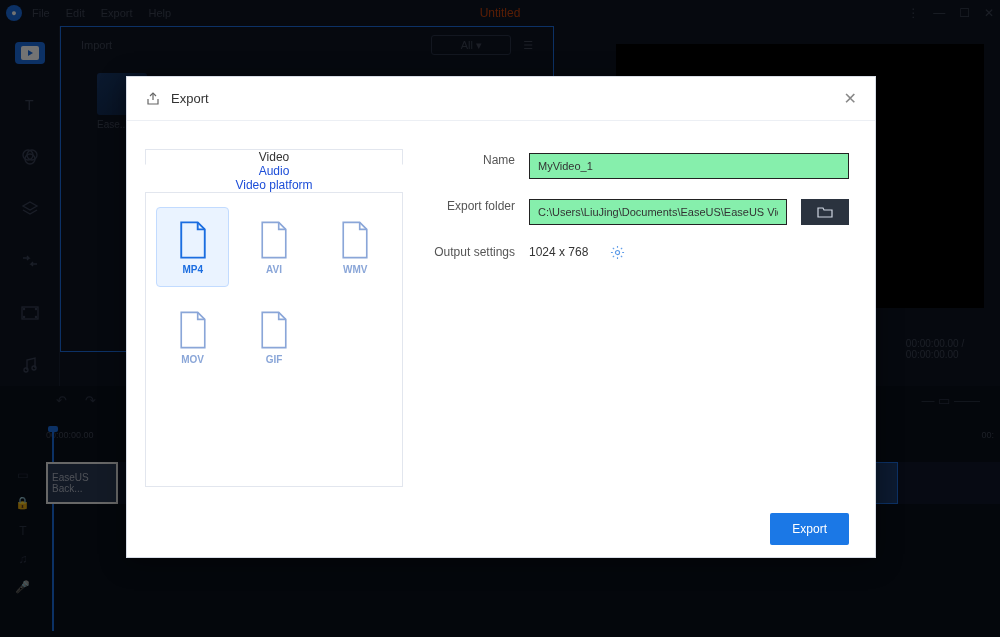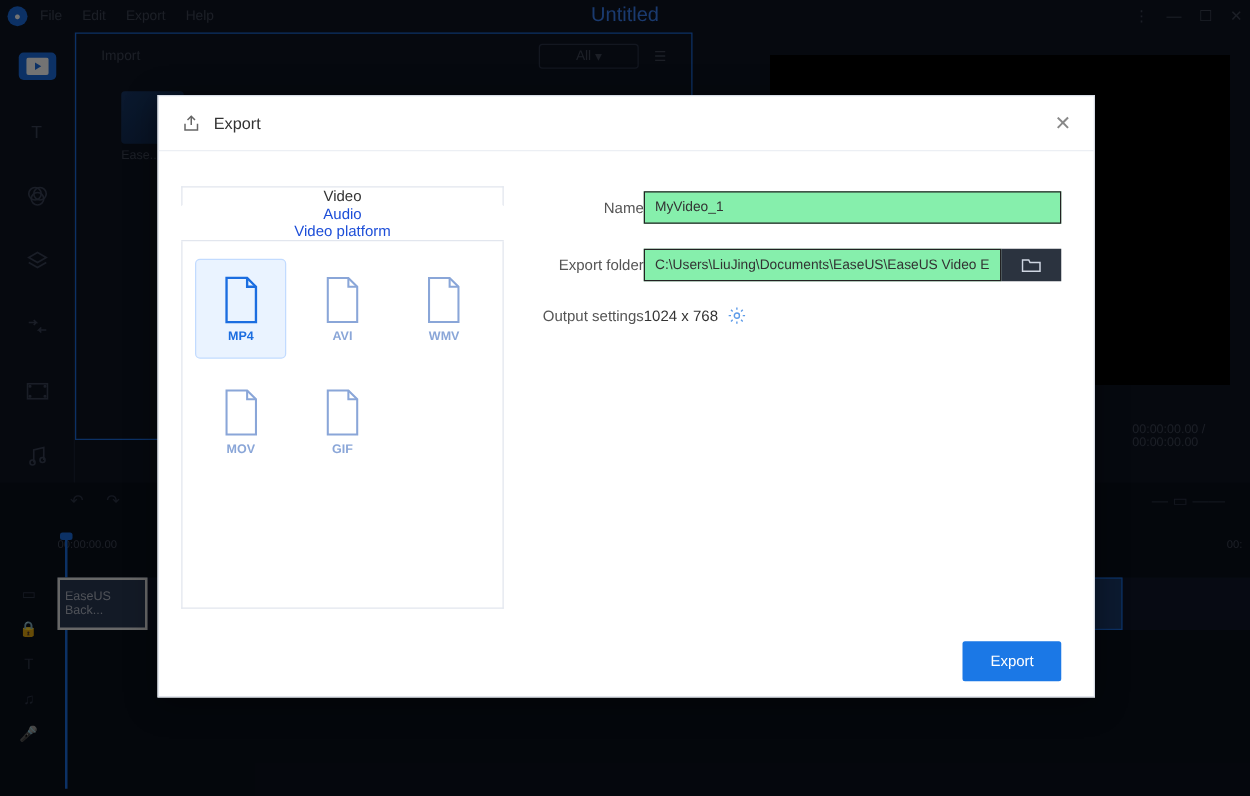--- a/index.html
+++ b/index.html
@@ -2,21 +2,21 @@
 <html><head>
 <meta charset="utf-8">
 <style>
   * { margin: 0; padding: 0; box-sizing: border-box; font-family: "Segoe UI", Arial, sans-serif; }
   html, body { width: 1000px; height: 637px; overflow: hidden; background: #0f1523; color: #aeb4c0; }
 
   
   .titlebar { height: 26px; display: flex; align-items: center; padding: 0 6px; font-size: 11px; color: #3e4656; }
   .titlebar .logo { width: 16px; height: 16px; border-radius: 50%; background: #1b6de0; margin-right: 10px; display: flex; align-items: center; justify-content: center; color: #fff; font-size: 9px; }
   .titlebar .menus { display: flex; gap: 16px; }
-  .titlebar .title { position: absolute; left: 0; right: 0; text-align: center; font-size: 16px; color: #3b82f6; pointer-events: none; }
+  .titlebar .title { position: absolute; left: 0; right: 0; text-align: center; font-size: 12px; color: #c2410c; pointer-events: none; }
   .titlebar .winbtns { margin-left: auto; display: flex; gap: 14px; font-size: 12px; }
 
   
   .editor { position: absolute; top: 26px; left: 0; right: 0; bottom: 0; }
   .left-rail { position: absolute; left: 0; top: 0; width: 60px; height: 100%; background: #0f1523; border-right: 1px solid #1a2233; display: flex; flex-direction: column; align-items: center; padding-top: 16px; gap: 30px; }
   .left-rail .rail-item { width: 30px; height: 22px; display: flex; align-items: center; justify-content: center; color: #3a4358; }
   .left-rail .rail-item.active { background: #1b6de0; border-radius: 4px; color: #fff; }
 
   .media-panel { position: absolute; left: 60px; top: 0; width: 494px; height: 326px; border: 1px solid #1b6de0; background: #0f1523; }
   .media-panel .toolbar { height: 36px; display: flex; align-items: center; padding: 0 20px; gap: 4px; font-size: 11px; color: #3e4656; }
@@ -56,21 +56,21 @@
   .tabs .tab { flex: 1; height: 32px; display: flex; align-items: center; justify-content: center; font-size: 12px; color: #1d4ed8; cursor: pointer; }
   .tabs .tab.active { border: 1px solid #e2e6ee; border-bottom: 1px solid #fff; margin-bottom: -1px; background: #fff; color: #333; }
 
   .format-grid { flex: 1; border: 1px solid #e2e6ee; border-top: none; padding: 14px 10px; display: grid; grid-template-columns: repeat(3, 1fr); grid-auto-rows: 80px; gap: 10px 8px; align-content: start; }
   .fmt { border-radius: 4px; display: flex; flex-direction: column; align-items: center; justify-content: center; gap: 4px; cursor: pointer; color: #8aa6d8; }
   .fmt.selected { background: #eaf3ff; border: 1px solid #c2dbff; color: #1b6de0; }
   .fmt svg { width: 34px; height: 40px; }
   .fmt .lbl { font-size: 10px; font-weight: 700; }
 
   .form { flex: 1; display: flex; flex-direction: column; gap: 20px; padding-top: 4px; }
-  .form-row { display: flex; align-items: center; font-size: 12px; color: #555; }
+  .form-row { display: flex; gap: 14px; font-size: 12px; color: #555; }
   .form-row .fl { width: 90px; text-align: right; }
   .form-row input[type=text] { flex: 1; height: 26px; border: 1px solid #222; padding: 0 8px; font-size: 11px; color: #333; background: #86efac; }
   .form-row .folder-btn { width: 48px; height: 26px; background: #2b333f; display: flex; align-items: center; justify-content: center; color: #cfd6e2; cursor: pointer; }
   .form-row .val { font-size: 12px; color: #333; }
   .form-row .gear { color: #5d9be8; cursor: pointer; margin-left: 8px; }
 
   .dlg-footer { height: 56px; display: flex; align-items: center; justify-content: flex-end; padding: 0 26px; }
   .export-btn { background: #1b78e6; color: #fff; border: none; height: 32px; padding: 0 22px; font-size: 12px; cursor: pointer; border-radius: 2px; }
 
   

